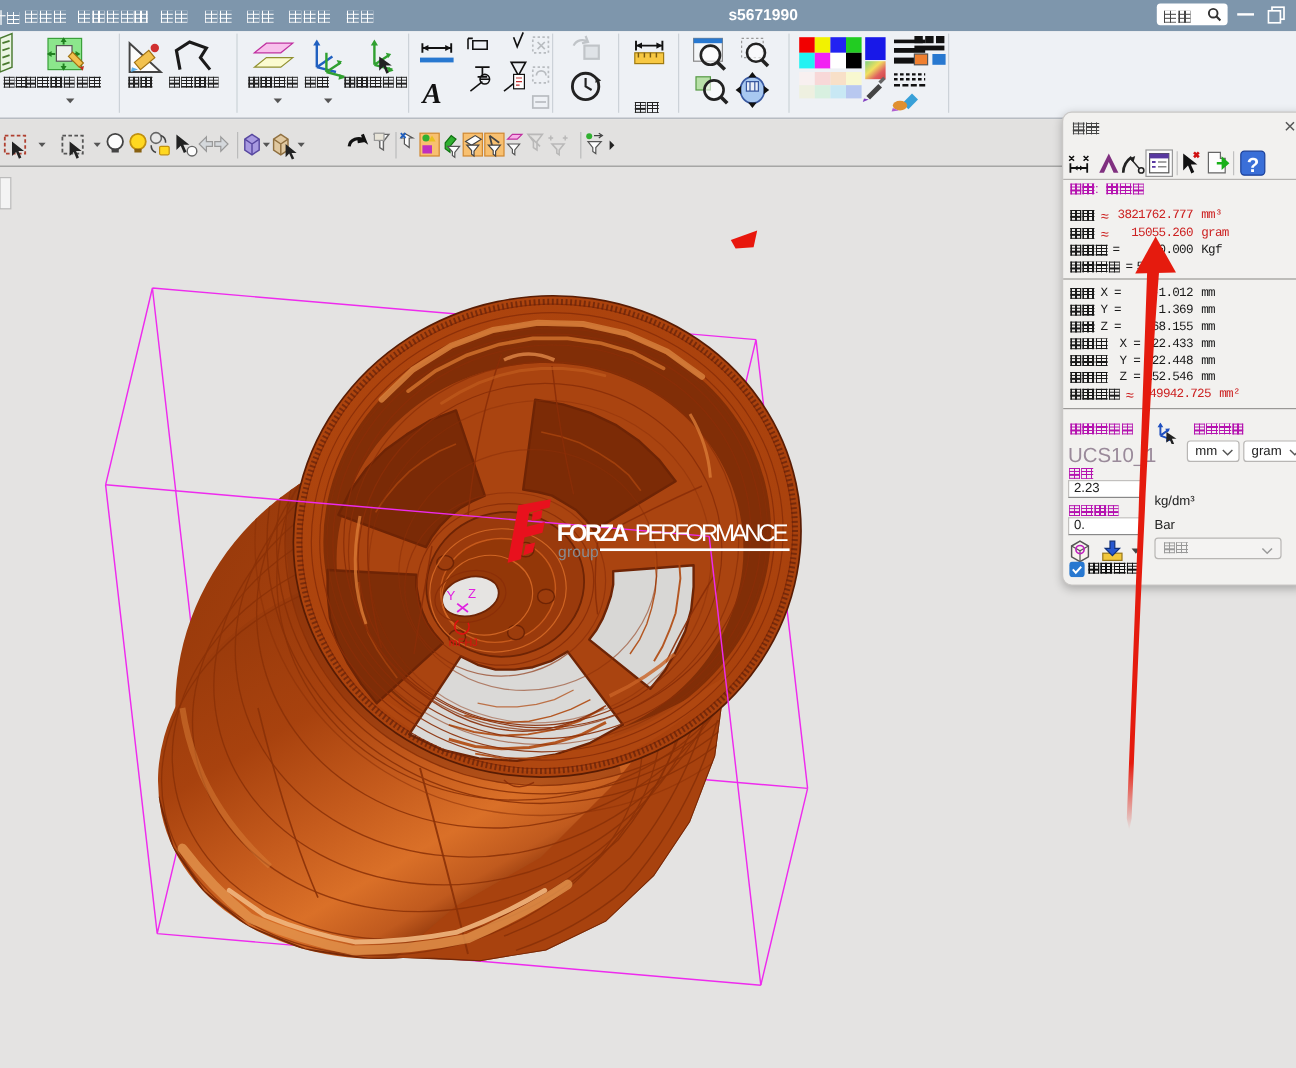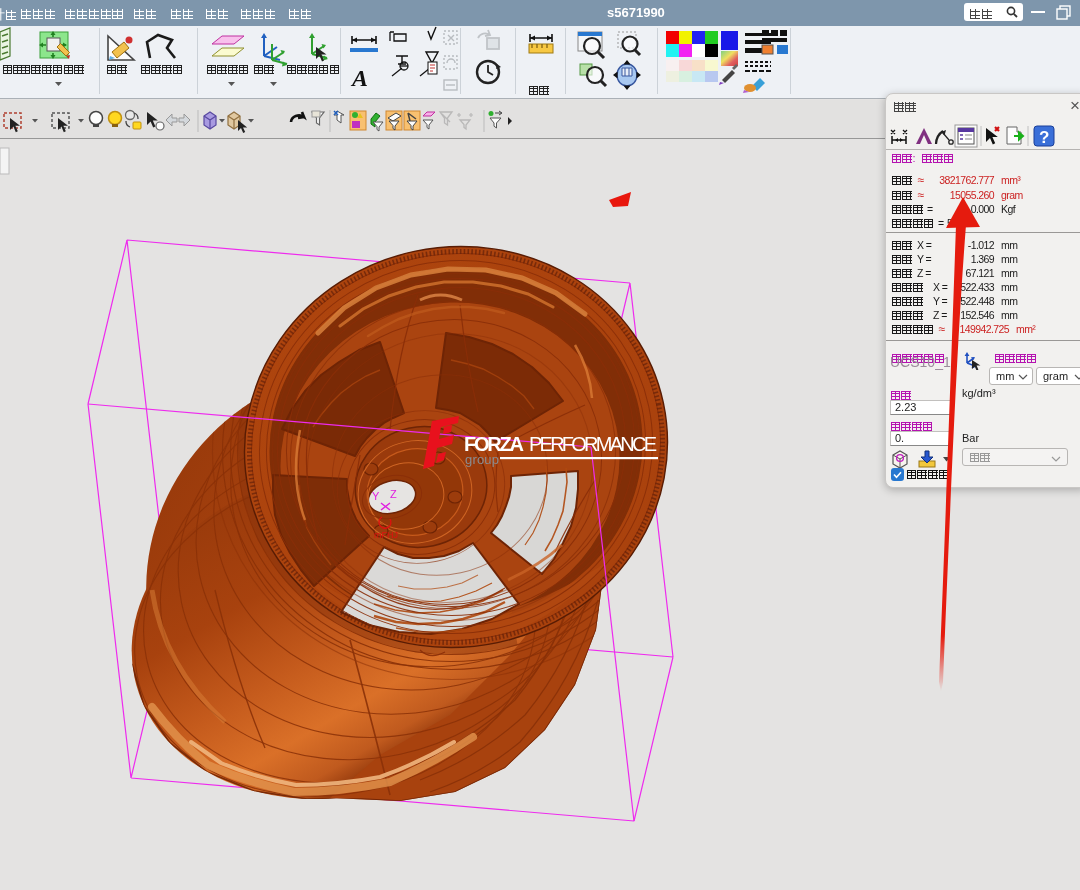--- a/index.html
+++ b/index.html
@@ -16,21 +16,21 @@
 #ribbon{position:absolute;left:0;top:26px;width:1080px;height:73px;background:#eef1f5;border-bottom:1px solid #aab0b6}
 .gdiv{position:absolute;top:2px;height:66px;width:1px;background:#ccd2d8}
 .rlab{position:absolute;top:37px;font-size:11px;color:#222;white-space:nowrap}
 
 #tbar2{position:absolute;left:0;top:100px;width:1080px;height:39px;background:#e2e1e0;border-bottom:1px solid #979797}
 
 #cv{position:absolute;left:0;top:140px;width:1080px;height:750px}
 
 #panel{position:absolute;left:885px;top:93px;width:200px;height:395px;background:#f2f1ef;border:1px solid #c9c7c5;border-radius:8px 0 0 8px;box-shadow:0 2px 8px rgba(0,0,0,.25);font-size:11px;color:#1a1a1a}
 .mg{color:#b513b0}
-.num,.val,.un,.ax,.op{font-family:Liberation Sans, sans-serif;font-size:10.5px;letter-spacing:-.6px;color:#1a1a1a}
+.num,.val,.un,.ax,.op{font-family:Liberation Mono, monospace;font-size:10.5px;letter-spacing:-.6px;color:#1a1a1a}
 .row{position:absolute;left:5px;width:195px;height:13px}
 .lab{color:#1a1a1a}
 .row .lab{position:absolute;left:0;top:0}
 .ap{position:absolute;left:26px;top:0;color:#cc2222;font-size:12px;font-family:"Liberation Mono",monospace}
 .ax{position:absolute;left:26px;top:0}
 .op{position:absolute;top:0}
 .val{position:absolute;left:0;top:0;width:103px;text-align:right}
 .vr{color:#cc2222}
 .un{position:absolute;left:110px;top:0}
 .dd{position:absolute;height:18px;background:#fff;border:1px solid #b8b6b4;border-radius:3px;font-size:11px;color:#222;padding:2px 0 0 6px}
@@ -532,21 +532,21 @@
       </div>
     <div class="row" style="top:159px">
         <span class="cj lab"><i></i><i></i></span>
         <span class="ax">Y =</span>
         <span class="val">1.369</span>
         <span class="un">mm</span>
       </div>
     <div class="row" style="top:173px">
         <span class="cj lab"><i></i><i></i></span>
         <span class="ax">Z =</span>
-        <span class="val">67.121</span>
+        <span class="val">68.155</span>
         <span class="un">mm</span>
       </div>
     <div class="row" style="top:187px">
         <span class="cj lab"><i></i><i></i><i></i></span>
         <span class="ax" style="left:42px">X =</span>
         <span class="val">522.433</span>
         <span class="un">mm</span>
       </div>
     <div class="row" style="top:201px">
         <span class="cj lab"><i></i><i></i><i></i></span>
@@ -567,30 +567,30 @@
         <span class="un vr" style="left:125px">mm²</span>
       </div>
     <div style="position:absolute;left:0;top:246px;width:200px;height:1px;background:#9a9896"></div>
     <span class="cj mg" style="position:absolute;left:5px;top:258px"><i></i><i></i><i></i><i></i><i></i></span>
     <svg style="position:absolute;left:77px;top:258px" width="18" height="18" viewBox="0 0 18 18">
         <path d="M4 2 v9 M4 11 l8 3 M4 11 l7 -5" stroke="#2050c0" stroke-width="1.6" fill="none"></path>
         <path d="M4 0 l-2.4 4 h4.8 Z M13 15 l-3.6 -2.8 -.8 4 Z M12 5 l-4 .2 2 3.4 Z" fill="#2050c0"></path>
         <path d="M9 8 l0 9 2.8 -2.6 1.8 4.2 1.8 -.8 -1.8 -4.2 3.8 0 Z" fill="#222"></path>
       </svg>
     <span class="cj mg" style="position:absolute;left:108px;top:258px"><i></i><i></i><i></i><i></i></span>
-    <span style="position:absolute;left:4px;top:260px;color:#9a8a9a;font-size:14px">UCS10_1</span>
+    <span style="position:absolute;left:4px;top:276px;color:#9a8a9a;font-size:17px">UCS10_1</span>
     <div class="dd" style="left:103px;top:273px;width:44px">mm<svg width="10" height="6" viewBox="0 0 10 6" style="position:absolute;right:4px;top:6px">
           <path d="M1 1 l4 4 4 -4" fill="none" stroke="#555" stroke-width="1.2"></path>
         </svg></div>
     <div class="dd" style="left:150px;top:273px;width:55px">gram<svg width="10" height="6" viewBox="0 0 10 6" style="position:absolute;right:6px;top:6px">
           <path d="M1 1 l4 4 4 -4" fill="none" stroke="#555" stroke-width="1.2"></path>
         </svg></div>
     <span class="cj mg" style="position:absolute;left:4px;top:295px"><i></i><i></i></span>
     <div class="inp" style="left:4px;top:306px">2.23</div>
-    <span style="position:absolute;left:76px;top:293px;font-size:11px;color:#222">kg/dm³</span>
+    <span style="position:absolute;left:76px;top:318px;font-size:11px;color:#222">kg/dm³</span>
     <span class="cj mg" style="position:absolute;left:4px;top:326px"><i></i><i></i><i></i><i></i></span>
     <div class="inp" style="left:4px;top:337px">0.</div>
     <span style="position:absolute;left:76px;top:338px;font-size:11px;color:#222">Bar</span>
     <svg style="position:absolute;left:5px;top:355px" width="60" height="20" viewBox="0 0 60 20">
       <path d="M2 6 l7 -4 7 4 v9 l-7 4 -7 -4 Z" fill="#f8f4ee" stroke="#555" stroke-width="1.2"></path>
       <path d="M2 6 l7 4 7 -4 M9 10 v9" fill="none" stroke="#555"></path>
       <circle cx="9" cy="9" r="3.4" fill="none" stroke="#c020c0" stroke-width="1.4"></circle>
       <rect x="28" y="12" width="16" height="6" fill="#f2c83c" stroke="#997818"></rect>
       <path d="M34 2 h4 v6 h4 l-6 6 -6 -6 h4 Z" fill="#2858d0" stroke="#10307a"></path>
       <path d="M52 8 l3.6 4.4 3.6 -4.4 Z" fill="#444"></path>

